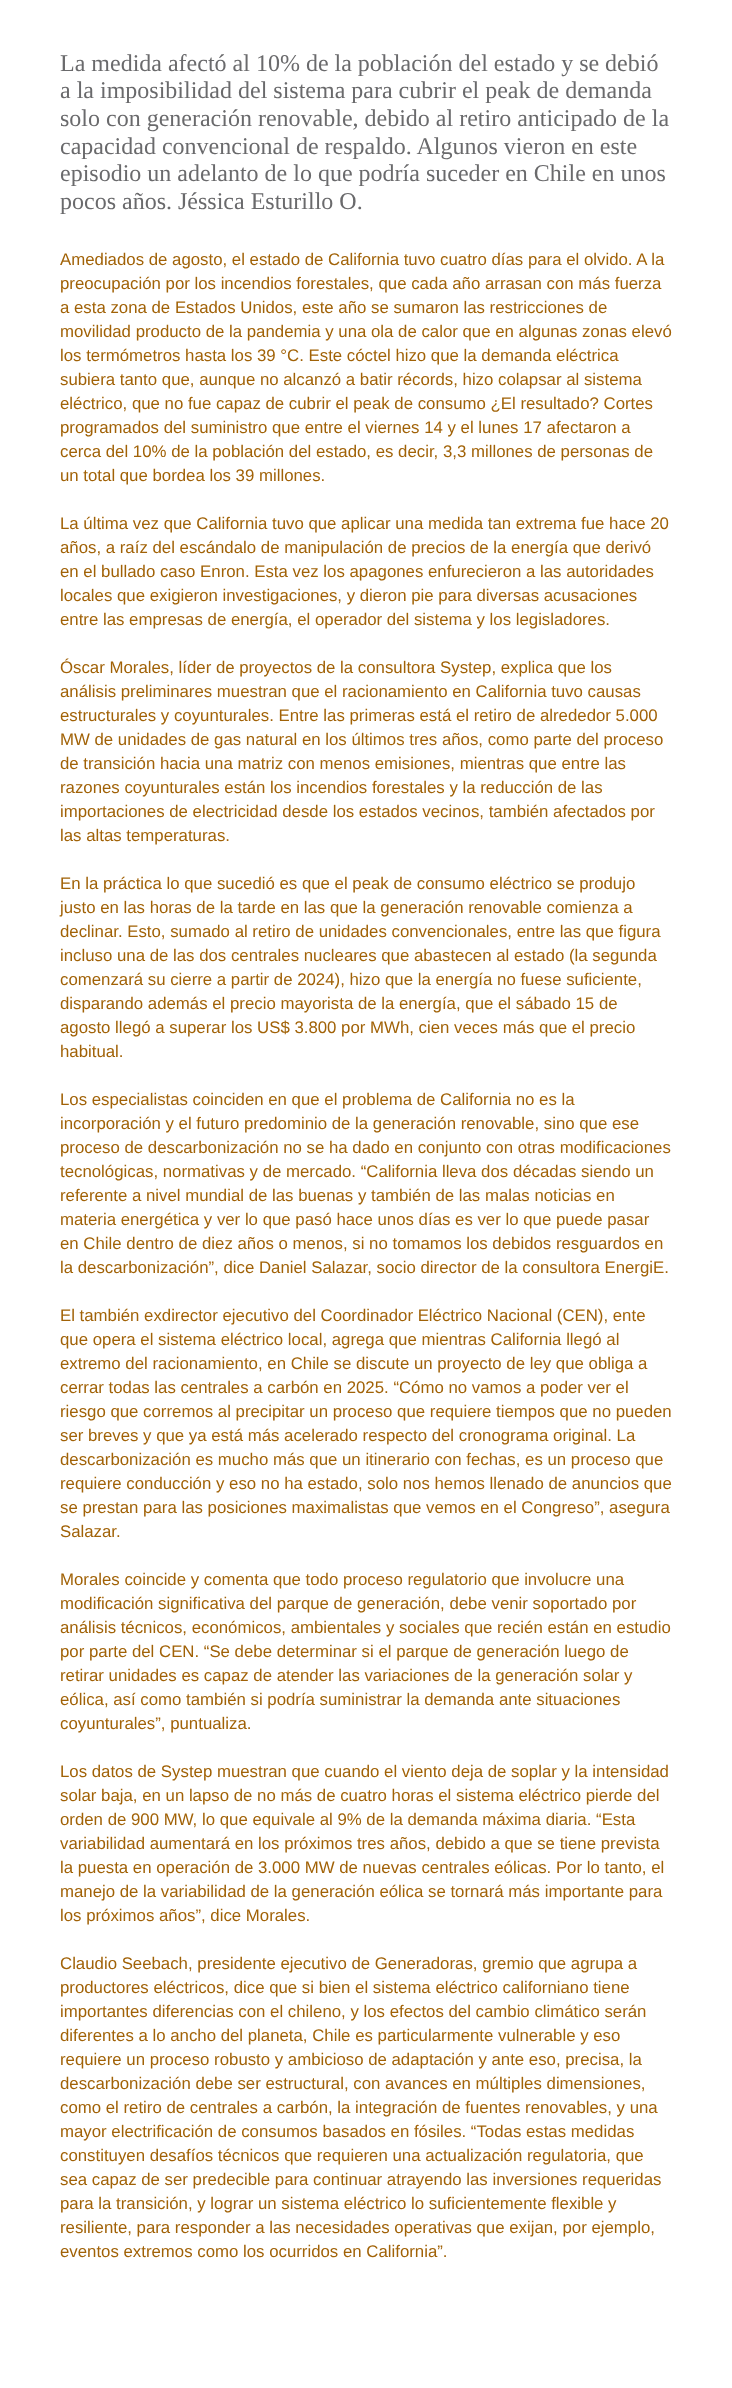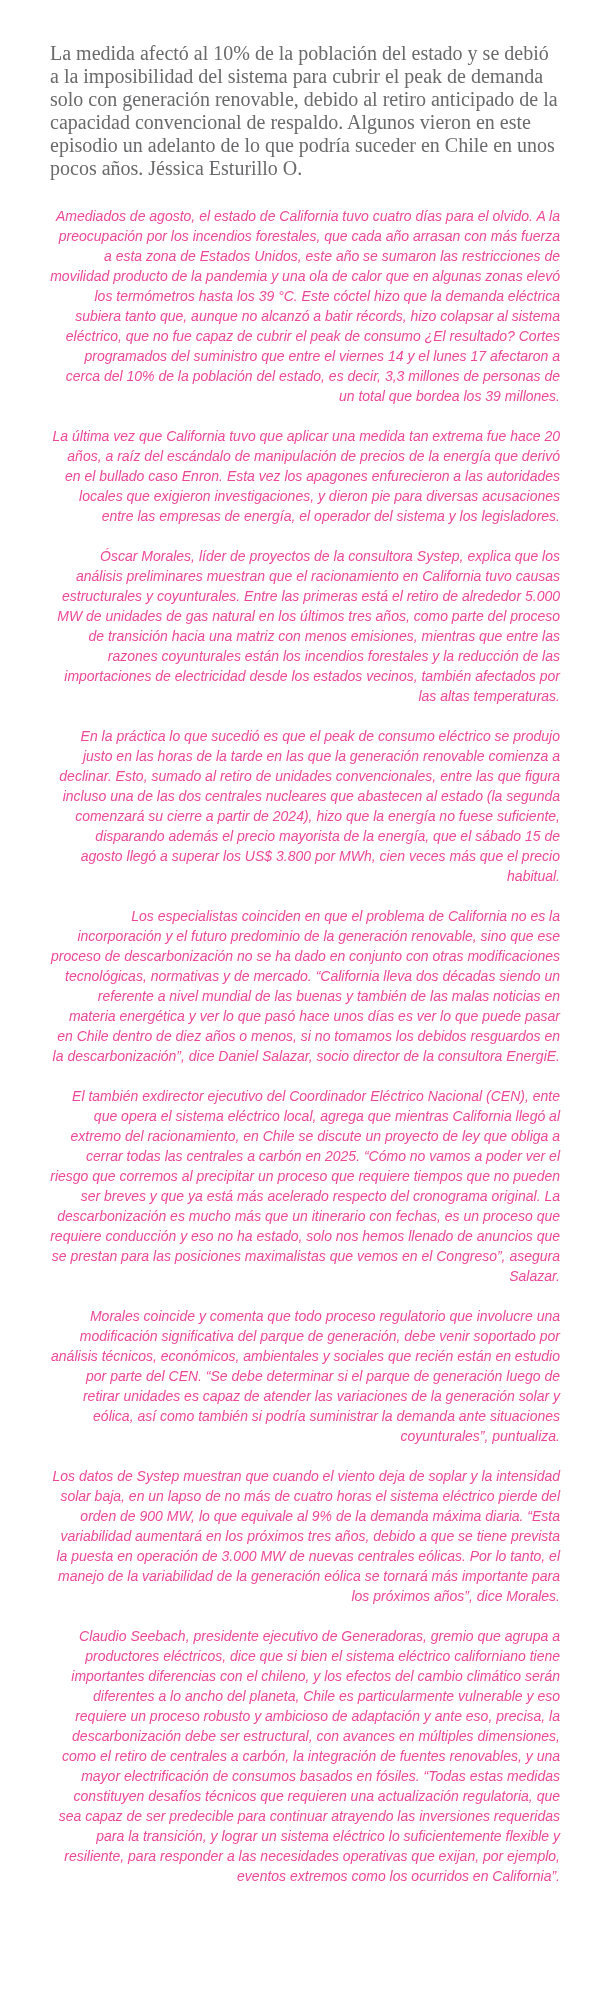--- a/index.html
+++ b/index.html
@@ -21,24 +21,23 @@
     font-size: 20px;
     line-height: 23px;
     color: #6a6a6c;
     margin: 0 0 26px 0;
     text-align: left;
   }
   .body-para {
     font-family: "Liberation Sans", "DejaVu Sans", sans-serif;
     font-size: 14px;
     line-height: 20px;
-    color: #ec4899;
+    color: #a16207;
     margin: 0 0 20px 0;
-    text-align: right;
-    font-style: italic;
+    text-align: left;
   }
   .body-para:last-child {
     margin-bottom: 0;
   }
 </style>
 </head>
 <body>
 
 <main class="article">
   <p class="lead"><span>La medida afectó al 10% de la población del estado y se debió a la imposibilidad del sistema para cubrir el peak de demanda solo con generación renovable, debido al retiro anticipado de la capacidad convencional de respaldo. Algunos vieron en este episodio un adelanto de lo que podría suceder en Chile en unos pocos años.</span> <span>Jéssica Esturillo O.</span></p>

